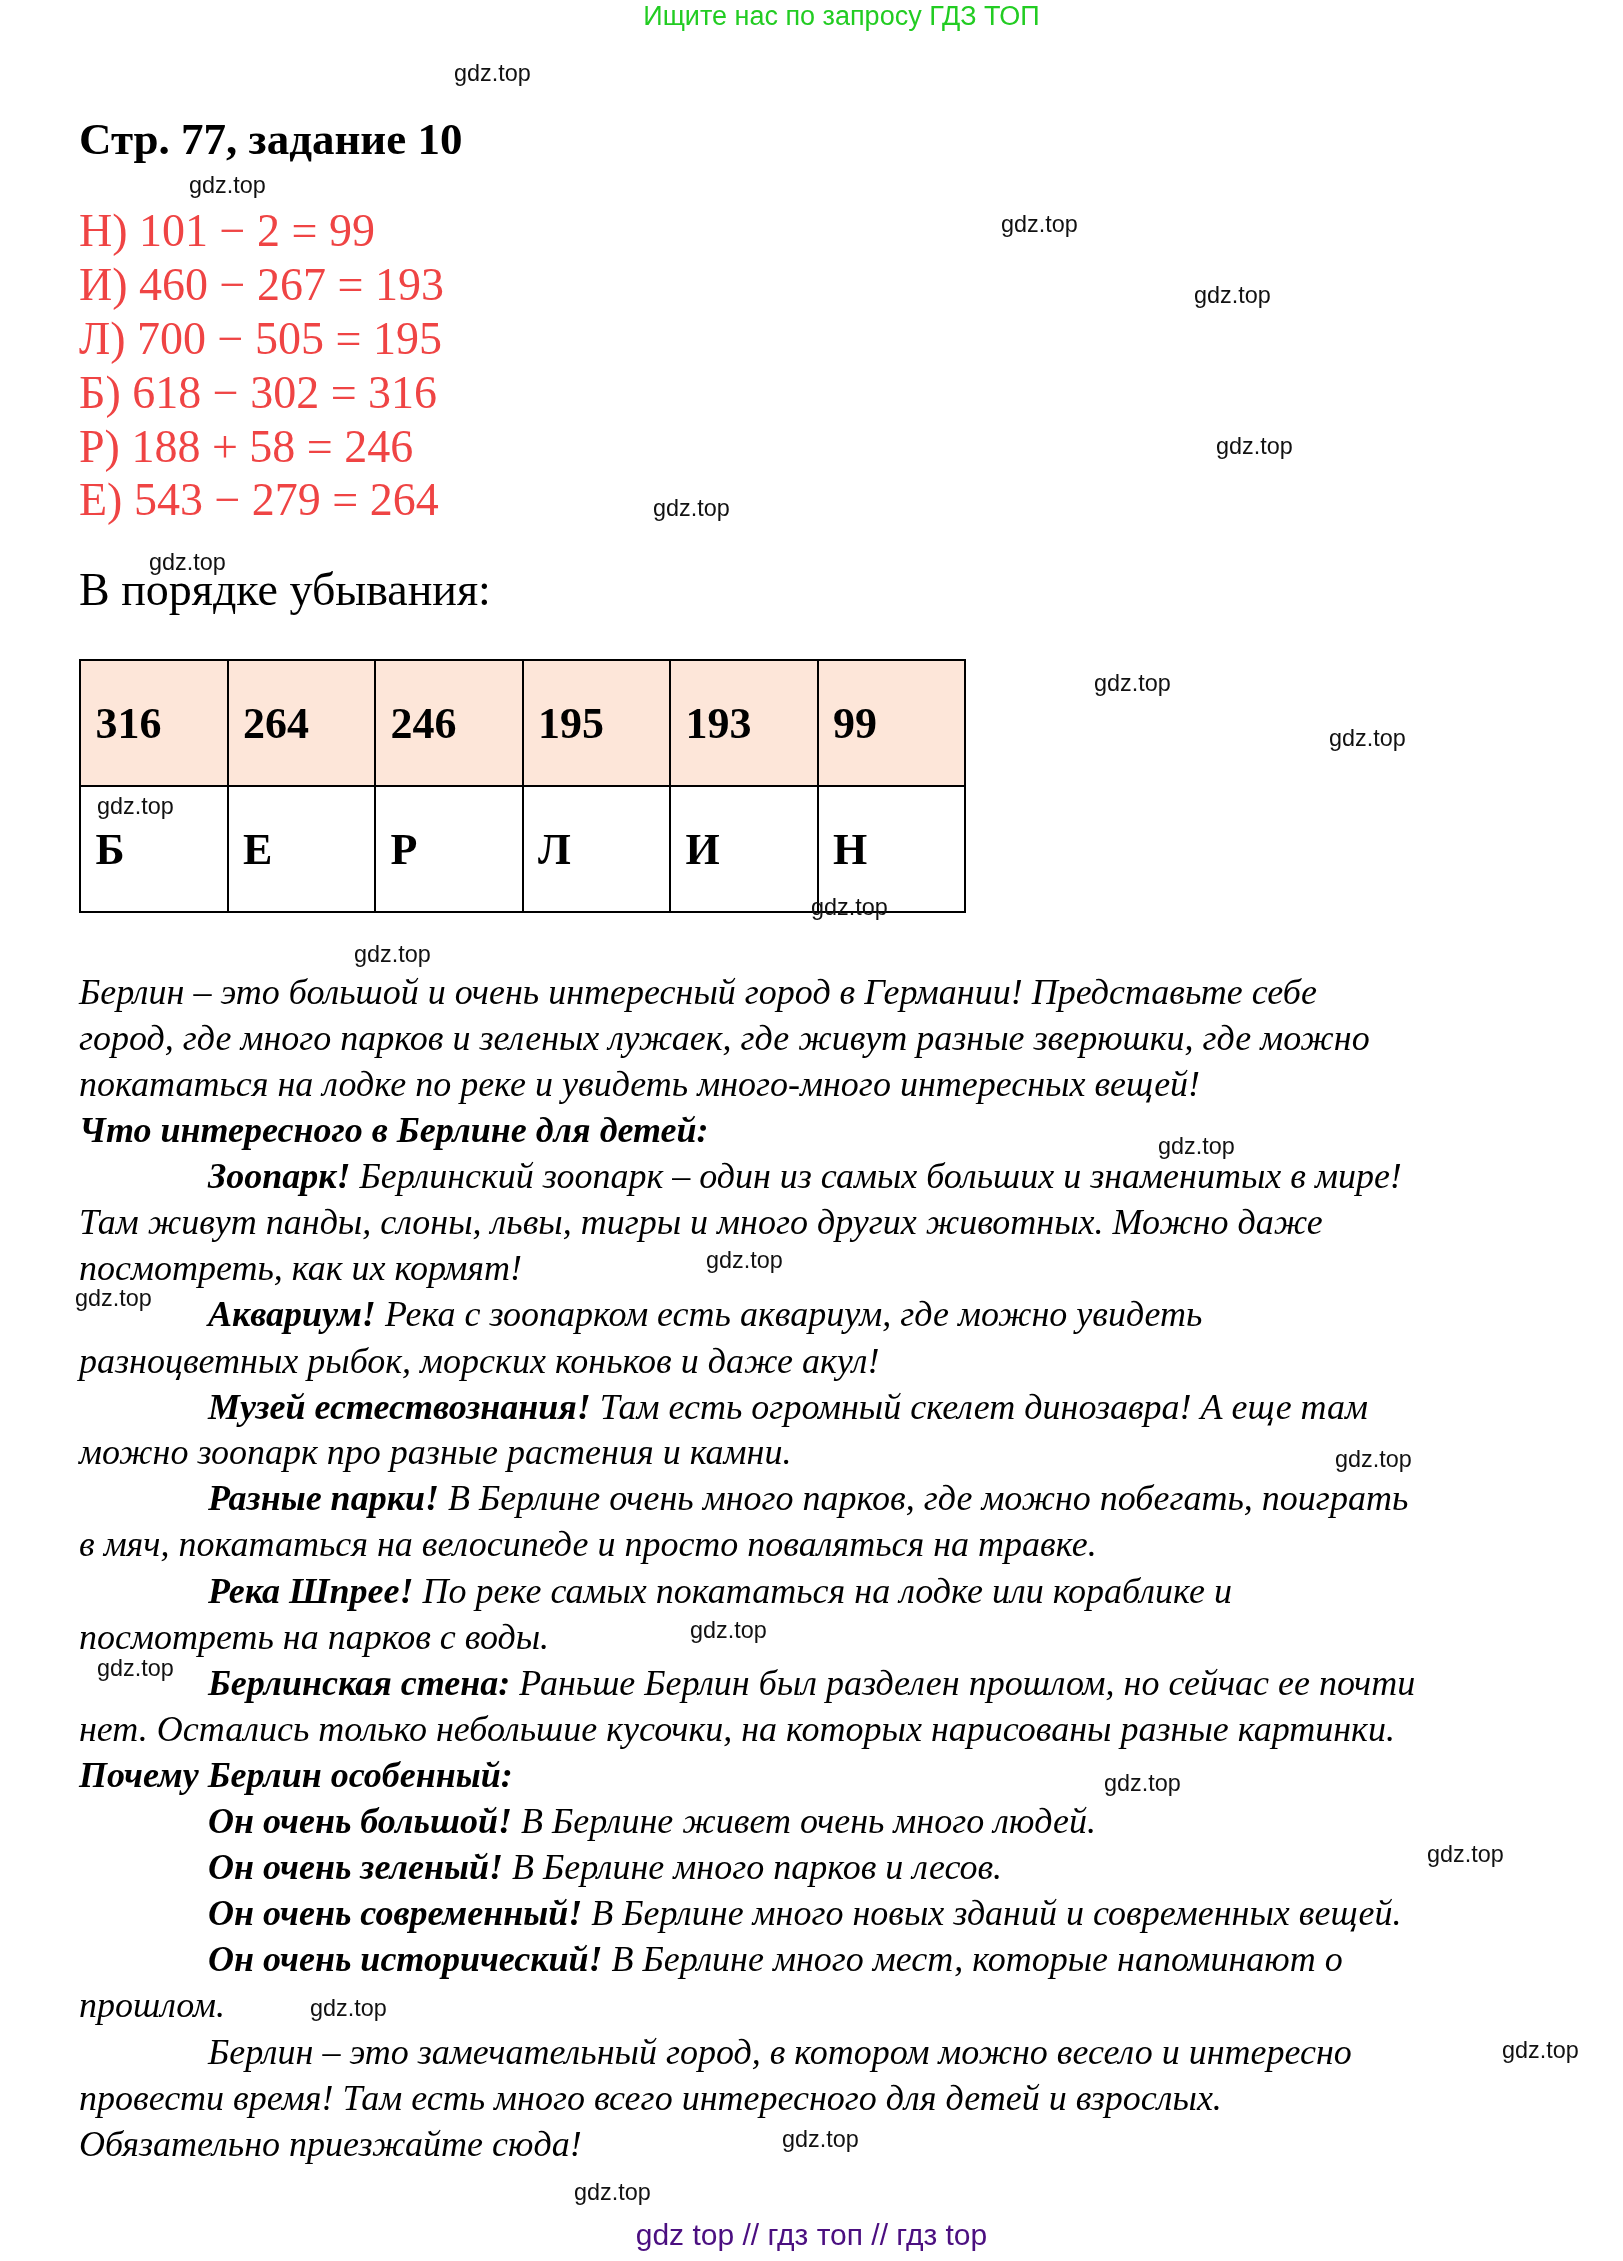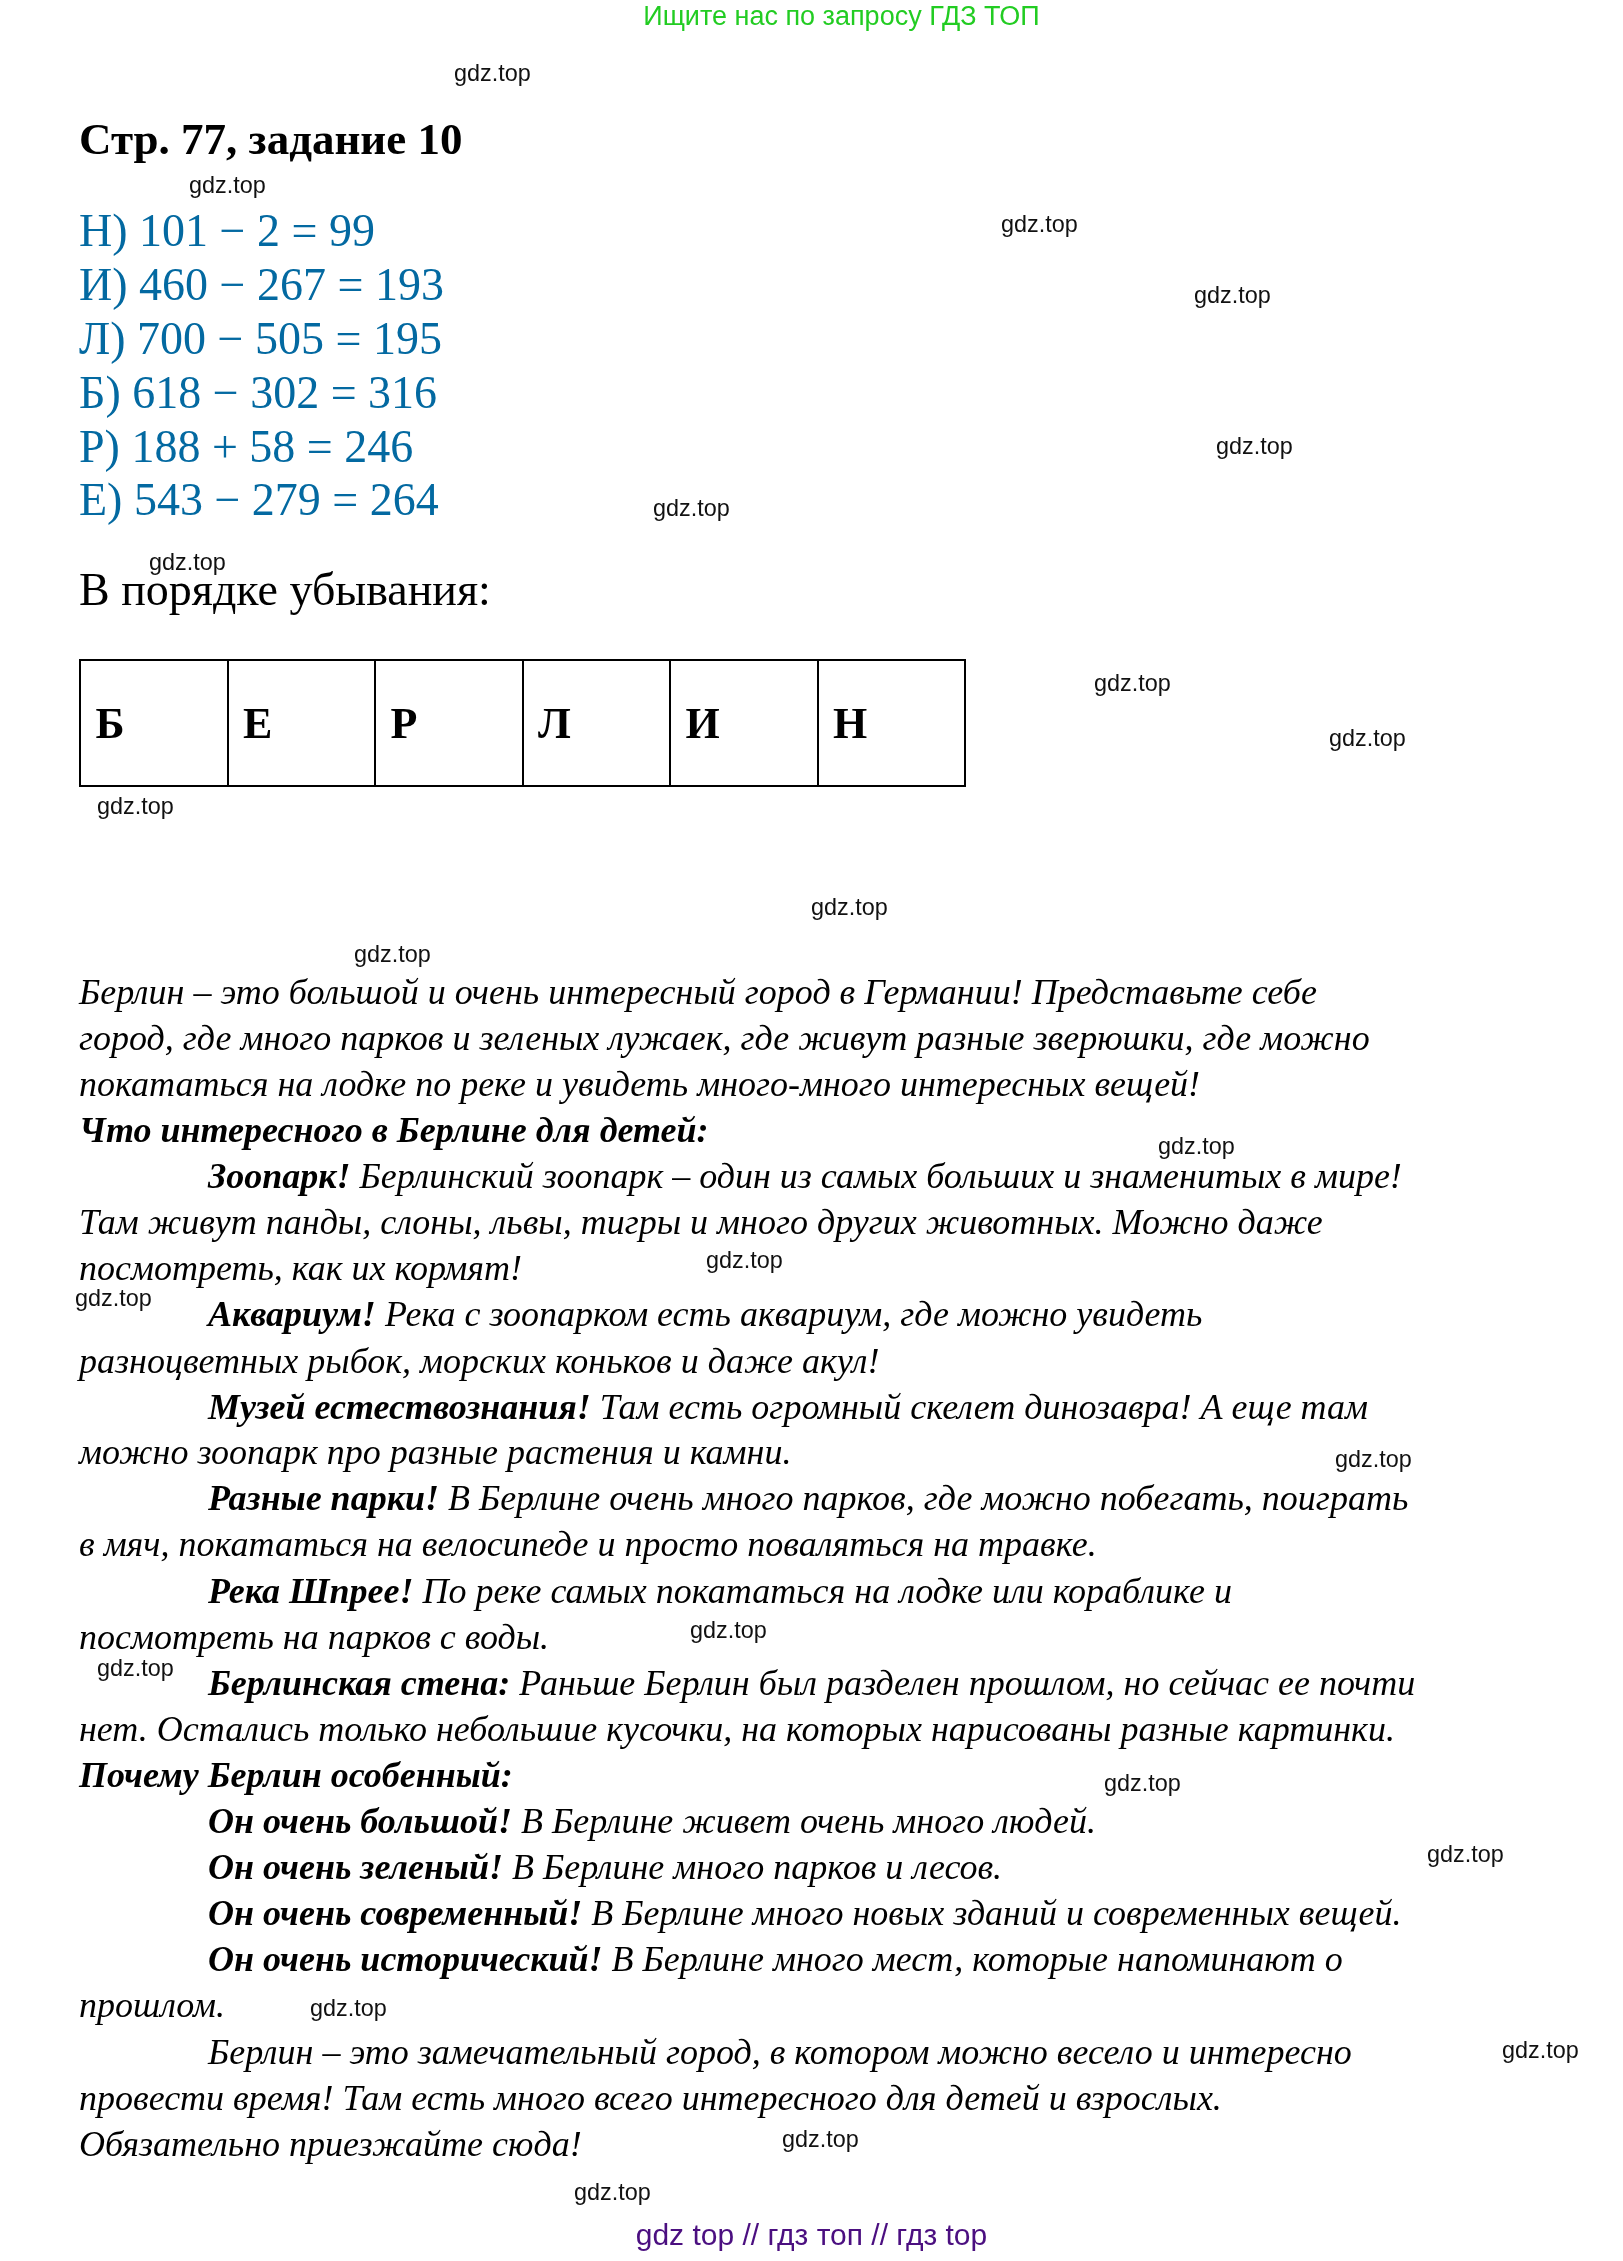--- a/index.html
+++ b/index.html
@@ -1,21 +1,21 @@
 <!DOCTYPE html>
 <html style="font-size:13px"><head>
 <meta charset="utf-8">
 <style>
   html,body{margin:0;padding:0;background:#ffffff;}
   body{width:1623px;height:2261px;position:relative;overflow:hidden;}
   .abs{position:absolute;white-space:nowrap;}
   .top-banner{left:0;width:1623px;top:0;text-align:center;color:#22cc22;font-family:"Liberation Sans",sans-serif;font-size:27px;line-height:32px;margin-left:30px;}
   .wm{font-family:"Liberation Sans",sans-serif;font-size:23.4px;color:#111;line-height:26px;}
   .title{left:79px;top:113px;font-family:"Liberation Serif",serif;font-weight:bold;font-size:45px;line-height:52px;color:#000;}
-  .eq{left:79px;font-family:"Liberation Serif",serif;font-size:46px;line-height:52px;color:#0369a1;}
+  .eq{left:79px;font-family:"Liberation Serif",serif;font-size:46px;line-height:52px;color:#ef4444;}
   .order-label{left:79px;top:564px;font-family:"Liberation Serif",serif;font-size:46px;line-height:52px;color:#000;}
   table.answer{position:absolute;left:79px;top:659px;border-collapse:collapse;}
   table.answer td{border:2.4px solid #000;width:131px;padding:0 0 0 14.5px;font-family:"Liberation Serif",serif;font-weight:bold;font-size:44px;vertical-align:middle;text-align:left;}
   table.answer tr.nums td{background:#fde6d9;height:124px;}
   table.answer tr.letters td{background:#fff;height:124px;}
   .line{left:79px;font-family:"Liberation Serif",serif;font-style:italic;font-size:36px;line-height:42px;color:#000;}
   .line.ind{left:208px;}
   .line b{font-weight:bold;}
   .footer{left:0;width:1623px;top:2217px;text-align:center;color:#4b0f80;font-family:"Liberation Sans",sans-serif;font-size:30px;line-height:35px;}
 </style>
@@ -30,20 +30,28 @@
 <div class="abs eq" style="top:259px">И) 460 − 267 = 193</div>
 <div class="abs eq" style="top:313px">Л) 700 − 505 = 195</div>
 <div class="abs eq" style="top:367px">Б) 618 − 302 = 316</div>
 <div class="abs eq" style="top:421px">Р) 188 + 58 = 246</div>
 <div class="abs eq" style="top:474px">Е) 543 − 279 = 264</div>
 
 <div class="abs order-label">В порядке убывания:</div>
 
 <table class="answer">
   <tbody>
+      <tr class="nums">
+    <td>316</td>
+    <td>264</td>
+    <td>246</td>
+    <td>195</td>
+    <td>193</td>
+    <td>99</td>
+  </tr>
   <tr class="letters">
     <td>Б</td>
     <td>Е</td>
     <td>Р</td>
     <td>Л</td>
     <td>И</td>
     <td>Н</td>
   </tr>
 </tbody>
   </table>

